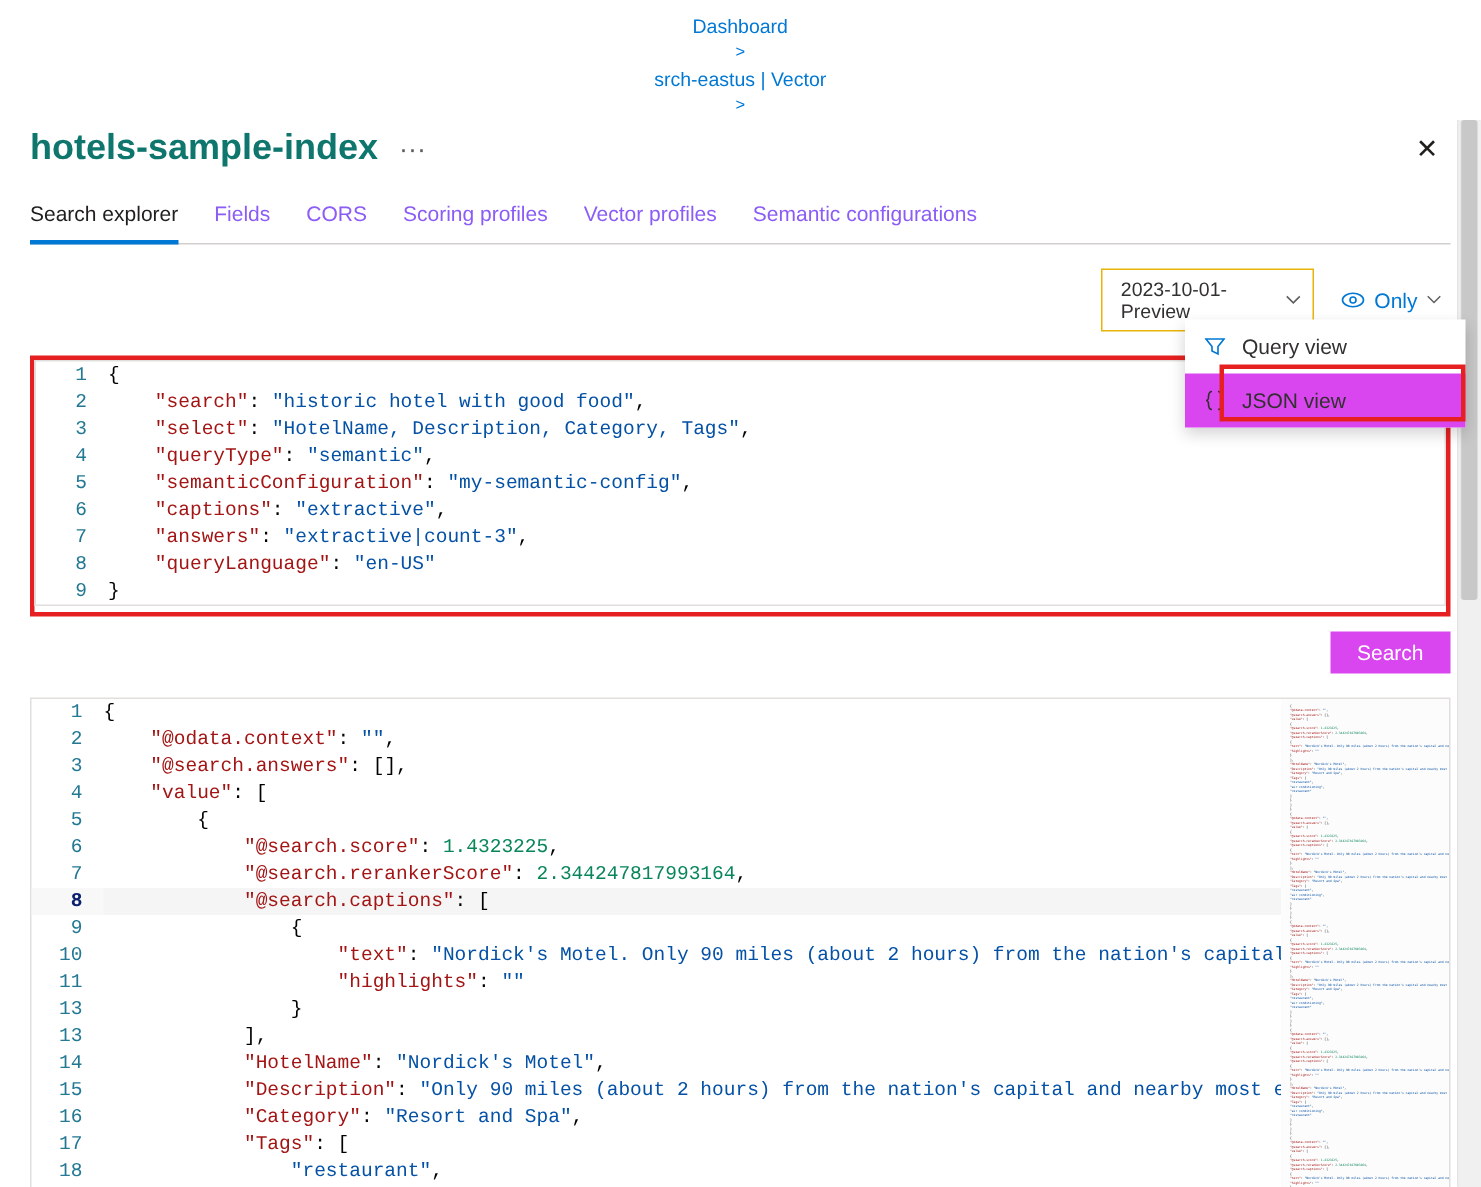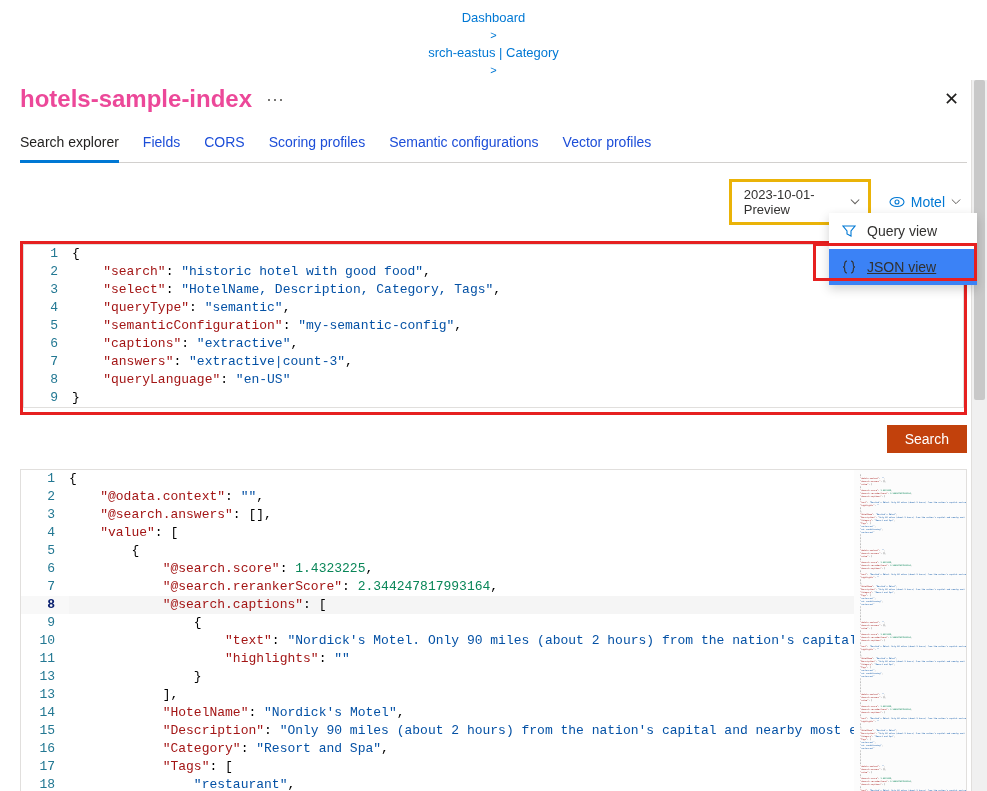--- a/index.html
+++ b/index.html
@@ -7,110 +7,110 @@
 
   .content { padding: 0 20px 20px 20px; height: 100%; overflow-y: auto; }
   .scrollbar { position: absolute; right: 0; top: 80px; bottom: 0; width: 16px; background: #f0f0f0; border-left: 1px solid #e1dfdd; }
   .scrollbar-thumb { position: absolute; top: 0; left: 2px; right: 2px; height: 320px; background: #c8c8c8; border-radius: 2px; }
 
   .breadcrumb { display: flex; align-items: center; gap: 4px; font-size: 13px; color: #0078d4; padding: 10px 0 6px 0; flex-direction: column; }
   .breadcrumb a { color: #0078d4; text-decoration: none; cursor: pointer; }
   .breadcrumb .sep { font-size: 11px; color: #0078d4; }
 
   .title-row { display: flex; align-items: center; justify-content: space-between; padding: 2px 0 10px 0; }
-  .page-title { font-size: 24px; font-weight: 600; color: #ec4899; }
+  .page-title { font-size: 24px; font-weight: 600; color: #0f766e; }
   .title-row .dots { font-size: 18px; color: #605e5c; padding: 0 10px; cursor: pointer; }
   .close-x { font-size: 18px; color: #201f1e; cursor: pointer; padding: 4px 8px; font-weight: 400; }
 
   .tabs { border-bottom: 1px solid #d2d0ce; display: flex; gap: 24px; margin-bottom: 16px; }
-  .tab { padding: 10px 0 10px 0; font-size: 14px; color: #1d4ed8; cursor: pointer; border-bottom: 3px solid transparent; margin-bottom: -1px; }
+  .tab { padding: 10px 0 10px 0; font-size: 14px; color: #8b5cf6; cursor: pointer; border-bottom: 3px solid transparent; margin-bottom: -1px; }
   .tab.active { border-bottom: 3px solid #0078d4; color: #201f1e; }
 
   .controls-row { display: flex; justify-content: flex-end; gap: 12px; align-items: center; margin-bottom: 16px; position: relative; }
-  .dropdown-select { display: flex; align-items: center; gap: 8px; padding: 5px 8px 5px 12px; border: 3px solid #eab308; font-size: 13px; cursor: pointer; background: #fff; width: 142px; justify-content: space-between; }
+  .dropdown-select { display: flex; align-items: center; gap: 8px; padding: 5px 8px 5px 12px; border: 1px solid #eab308; font-size: 13px; cursor: pointer; background: #fff; width: 142px; justify-content: space-between; }
   .dropdown-select .chev { width: 12px; }
   .view-btn { display: flex; align-items: center; gap: 6px; color: #0078d4; font-size: 14px; cursor: pointer; padding: 5px 6px; }
   .view-btn .eye { width: 16px; height: 16px; }
   .view-btn .chev { width: 10px; }
 
-  .view-menu { position: absolute; right: -10px; top: 34px; width: 148px; background: #fff; box-shadow: 0 4px 10px rgba(0,0,0,.18); z-index: 10; }
+  .view-menu { position: absolute; right: -10px; top: 34px; width: 187px; background: #fff; box-shadow: 0 4px 10px rgba(0,0,0,.18); z-index: 10; }
   .view-menu-item { display: flex; align-items: center; gap: 10px; padding: 10px 12px; font-size: 14px; color: #323130; cursor: pointer; }
-  .view-menu-item.hover { background: #3b82f6; text-decoration: underline; }
+  .view-menu-item.hover { background: #d946ef; }
   .view-menu-item .mi-icon { width: 16px; display:flex; justify-content:center; }
   .view-menu-outline { position: absolute; right: -10px; top: 64px; width: 164px; height: 38px; border: 3px solid #e62020; pointer-events: none; z-index: 11; }
 
   .section-label { font-size: 13px; color: #323130; margin-bottom: 6px; }
 
   .editor-wrap { border: 3px solid #e62020; padding-bottom:4px; margin-bottom: 10px; }
   .editor { font-family: Consolas, "Courier New", monospace; font-size: 13px; line-height: 18px; position: relative; background: #fff; border: 1px solid #e1dfdd; border-top: 1px solid #e1dfdd; }
   .results-editor { border: 1px solid #e1dfdd; }
 
   .code-row { display:flex; }
   .gutter { width: 48px; min-width:48px; text-align: right; padding-right: 14px; color: #237893; user-select:none; }
   .code-row.current .gutter { color: #0b216f; font-weight: 600; background:#f8f8f8; }
   .code-row.current { background: #f5f5f5; }
   .line { white-space: pre; flex: 1; overflow: hidden; }
   .tok-key { color: #a31515; }
   .tok-str { color: #0451a5; }
   .tok-num { color: #098658; }
   .tok-punc { color: #000; }
 
   .search-row { display:flex; justify-content:flex-end; margin-bottom: 16px; }
-  .search-btn { background: #c2410c; color: #fff; border: none; padding: 6px 18px; font-size: 14px; cursor: pointer; }
+  .search-btn { background: #d946ef; color: #fff; border: none; padding: 6px 18px; font-size: 14px; cursor: pointer; }
 
   .results-container { display:flex; }
   .results-code { flex: 1; overflow: hidden; }
   .minimap { width: 112px; min-width:112px; background: #fcfcfc; font-size: 2px; line-height: 3px; padding: 4px 6px; font-family: monospace; overflow:hidden; }
   .minimap div { white-space: nowrap; }
   .mm-key { color: #a31515; }
   .mm-str { color: #0451a5; }
   .mm-num { color: #098658; }
   .mm-p { color: #000; }
 </style>
 </head>
 <body>
 
 <div class="content">
   <div class="breadcrumb">
     <a>Dashboard</a>
     <span class="sep">&gt;</span>
-    <a>srch-eastus | Category</a>
+    <a>srch-eastus | Vector</a>
     <span class="sep">&gt;</span>
   </div>
 
   <div class="title-row">
     <div style="display:flex; align-items:center; gap:4px">
       <div class="page-title">hotels-sample-index</div>
       <div class="dots">···</div>
     </div>
     <div class="close-x">✕</div>
   </div>
 
   <div class="tabs">
     <div class="tab active">Search explorer</div>
     <div class="tab">Fields</div>
     <div class="tab">CORS</div>
     <div class="tab">Scoring profiles</div>
+    <div class="tab">Vector profiles</div>
     <div class="tab">Semantic configurations</div>
-    <div class="tab">Vector profiles</div>
   </div>
 
   <div class="controls-row">
     <div class="dropdown-select">
       <span>2023-10-01-Preview</span>
       <svg class="chev" viewBox="0 0 12 12">
           <path d="M1 3 l5 5 5-5" stroke="#605e5c" stroke-width="1.2" fill="none"></path>
         </svg>
     </div>
     <div class="view-btn">
       <svg class="eye" viewBox="0 0 16 16">
           <ellipse cx="8" cy="8" rx="7" ry="4.5" fill="none" stroke="#0078d4" stroke-width="1.1"></ellipse>
           <circle cx="8" cy="8" r="2" fill="none" stroke="#0078d4" stroke-width="1.1"></circle>
         </svg>
-      <span>Motel</span>
+      <span>Only</span>
       <svg class="chev" viewBox="0 0 12 12">
           <path d="M1 3 l5 5 5-5" stroke="#605e5c" stroke-width="1.2" fill="none"></path>
         </svg>
     </div>
 
     <div class="view-menu">
       <div class="view-menu-item">
         <span class="mi-icon">
             <svg width="14" height="14" viewBox="0 0 14 14">
               <path d="M1 2 h12 L9 7 v5 l-4-2 V7 Z" fill="none" stroke="#0078d4" stroke-width="1.1"></path>

